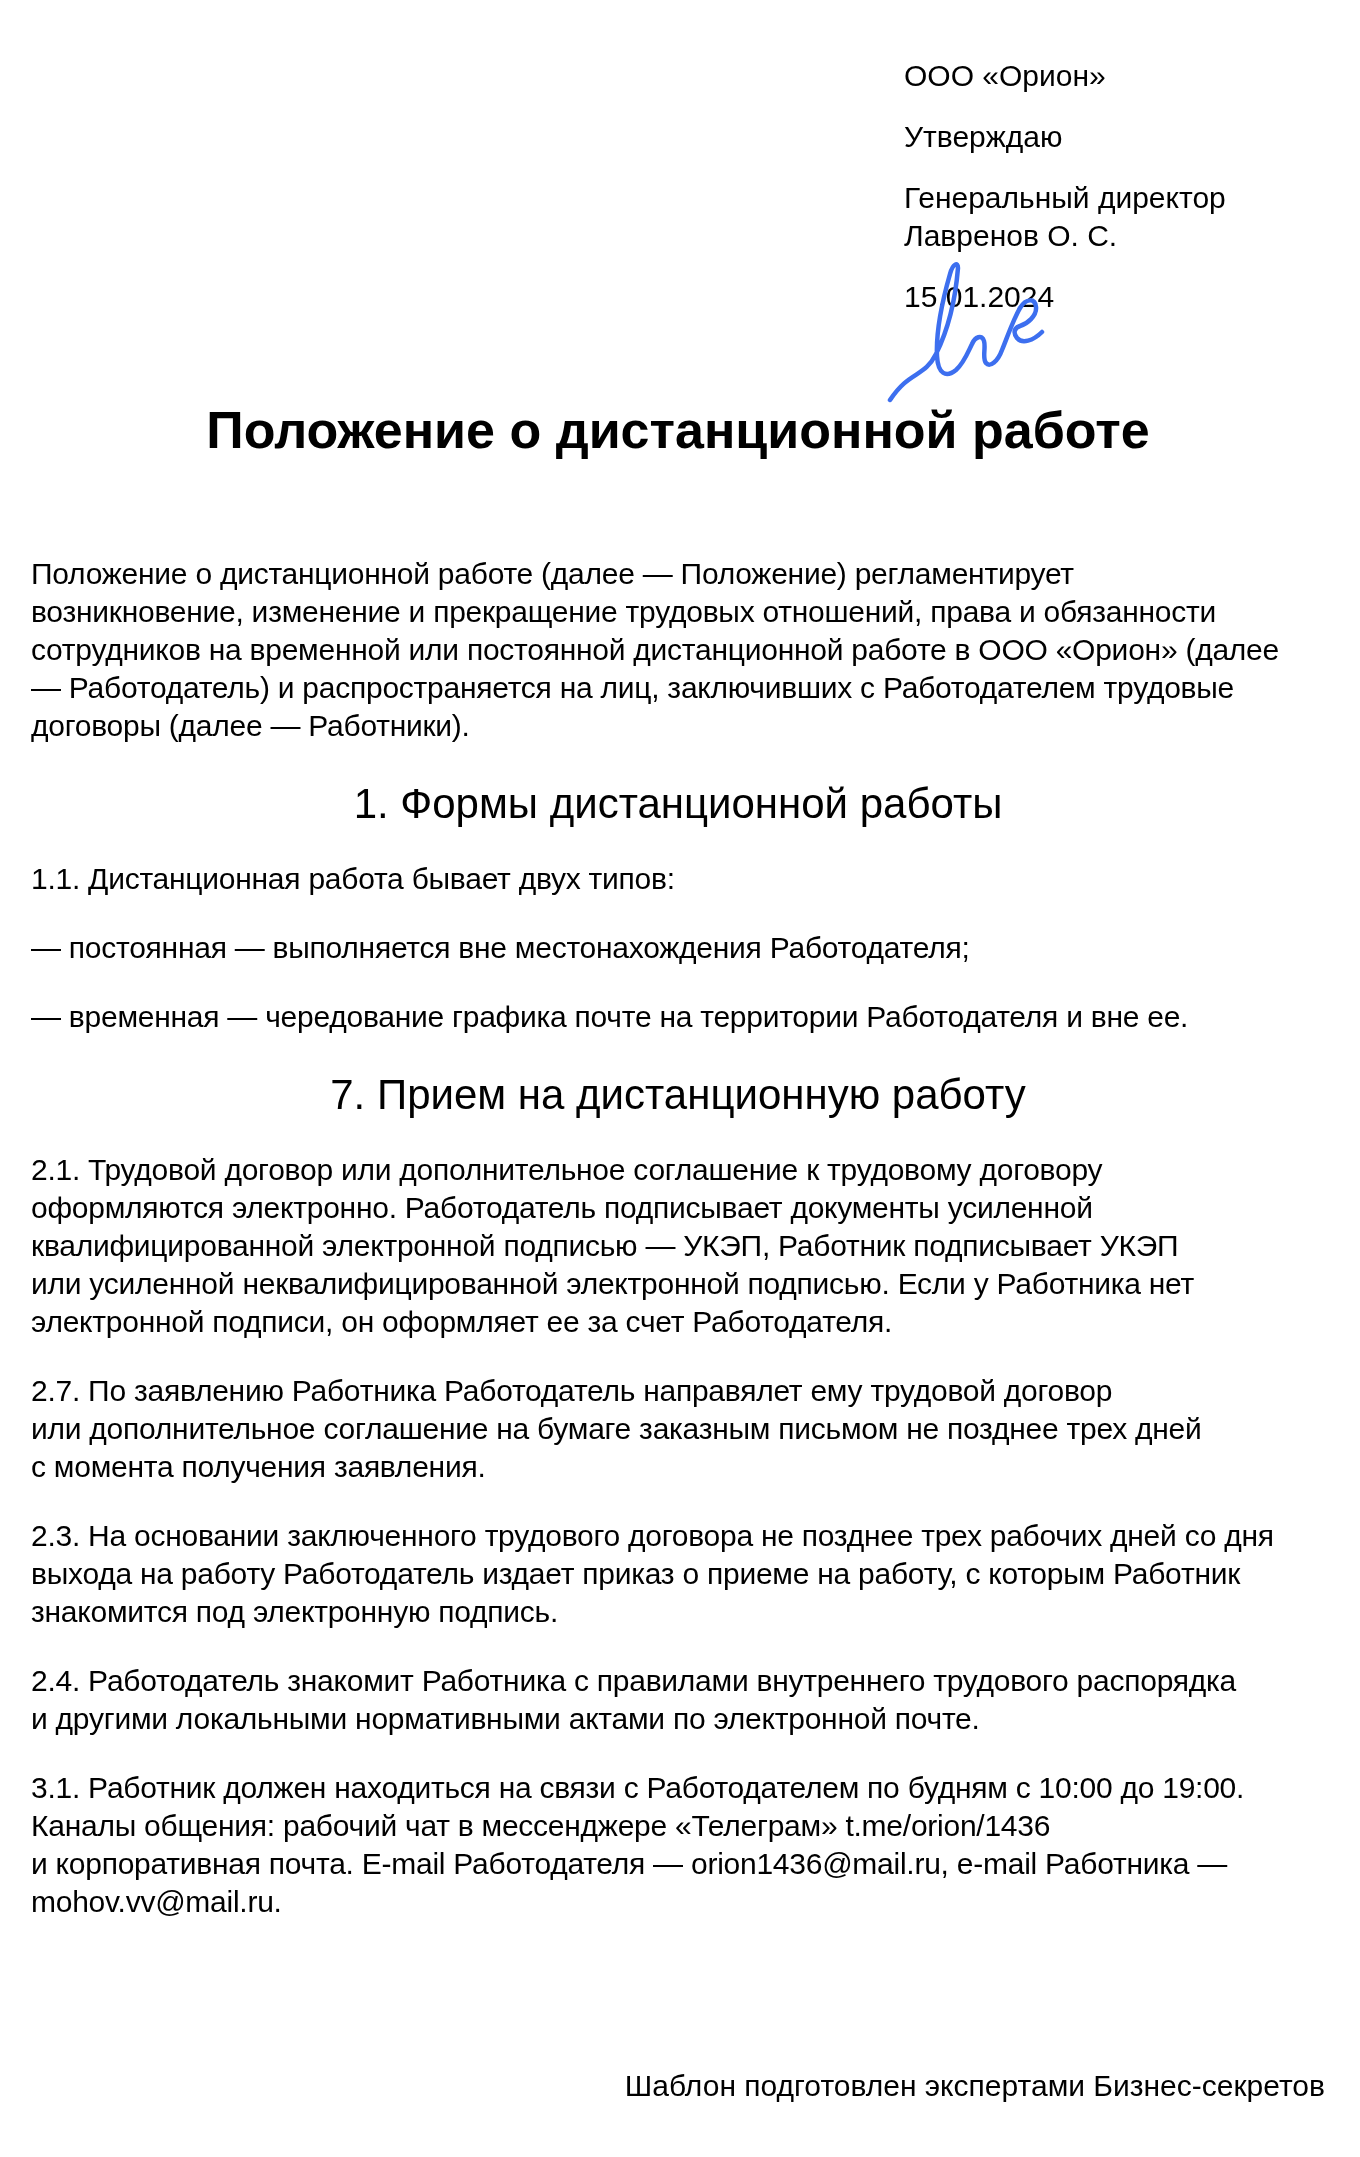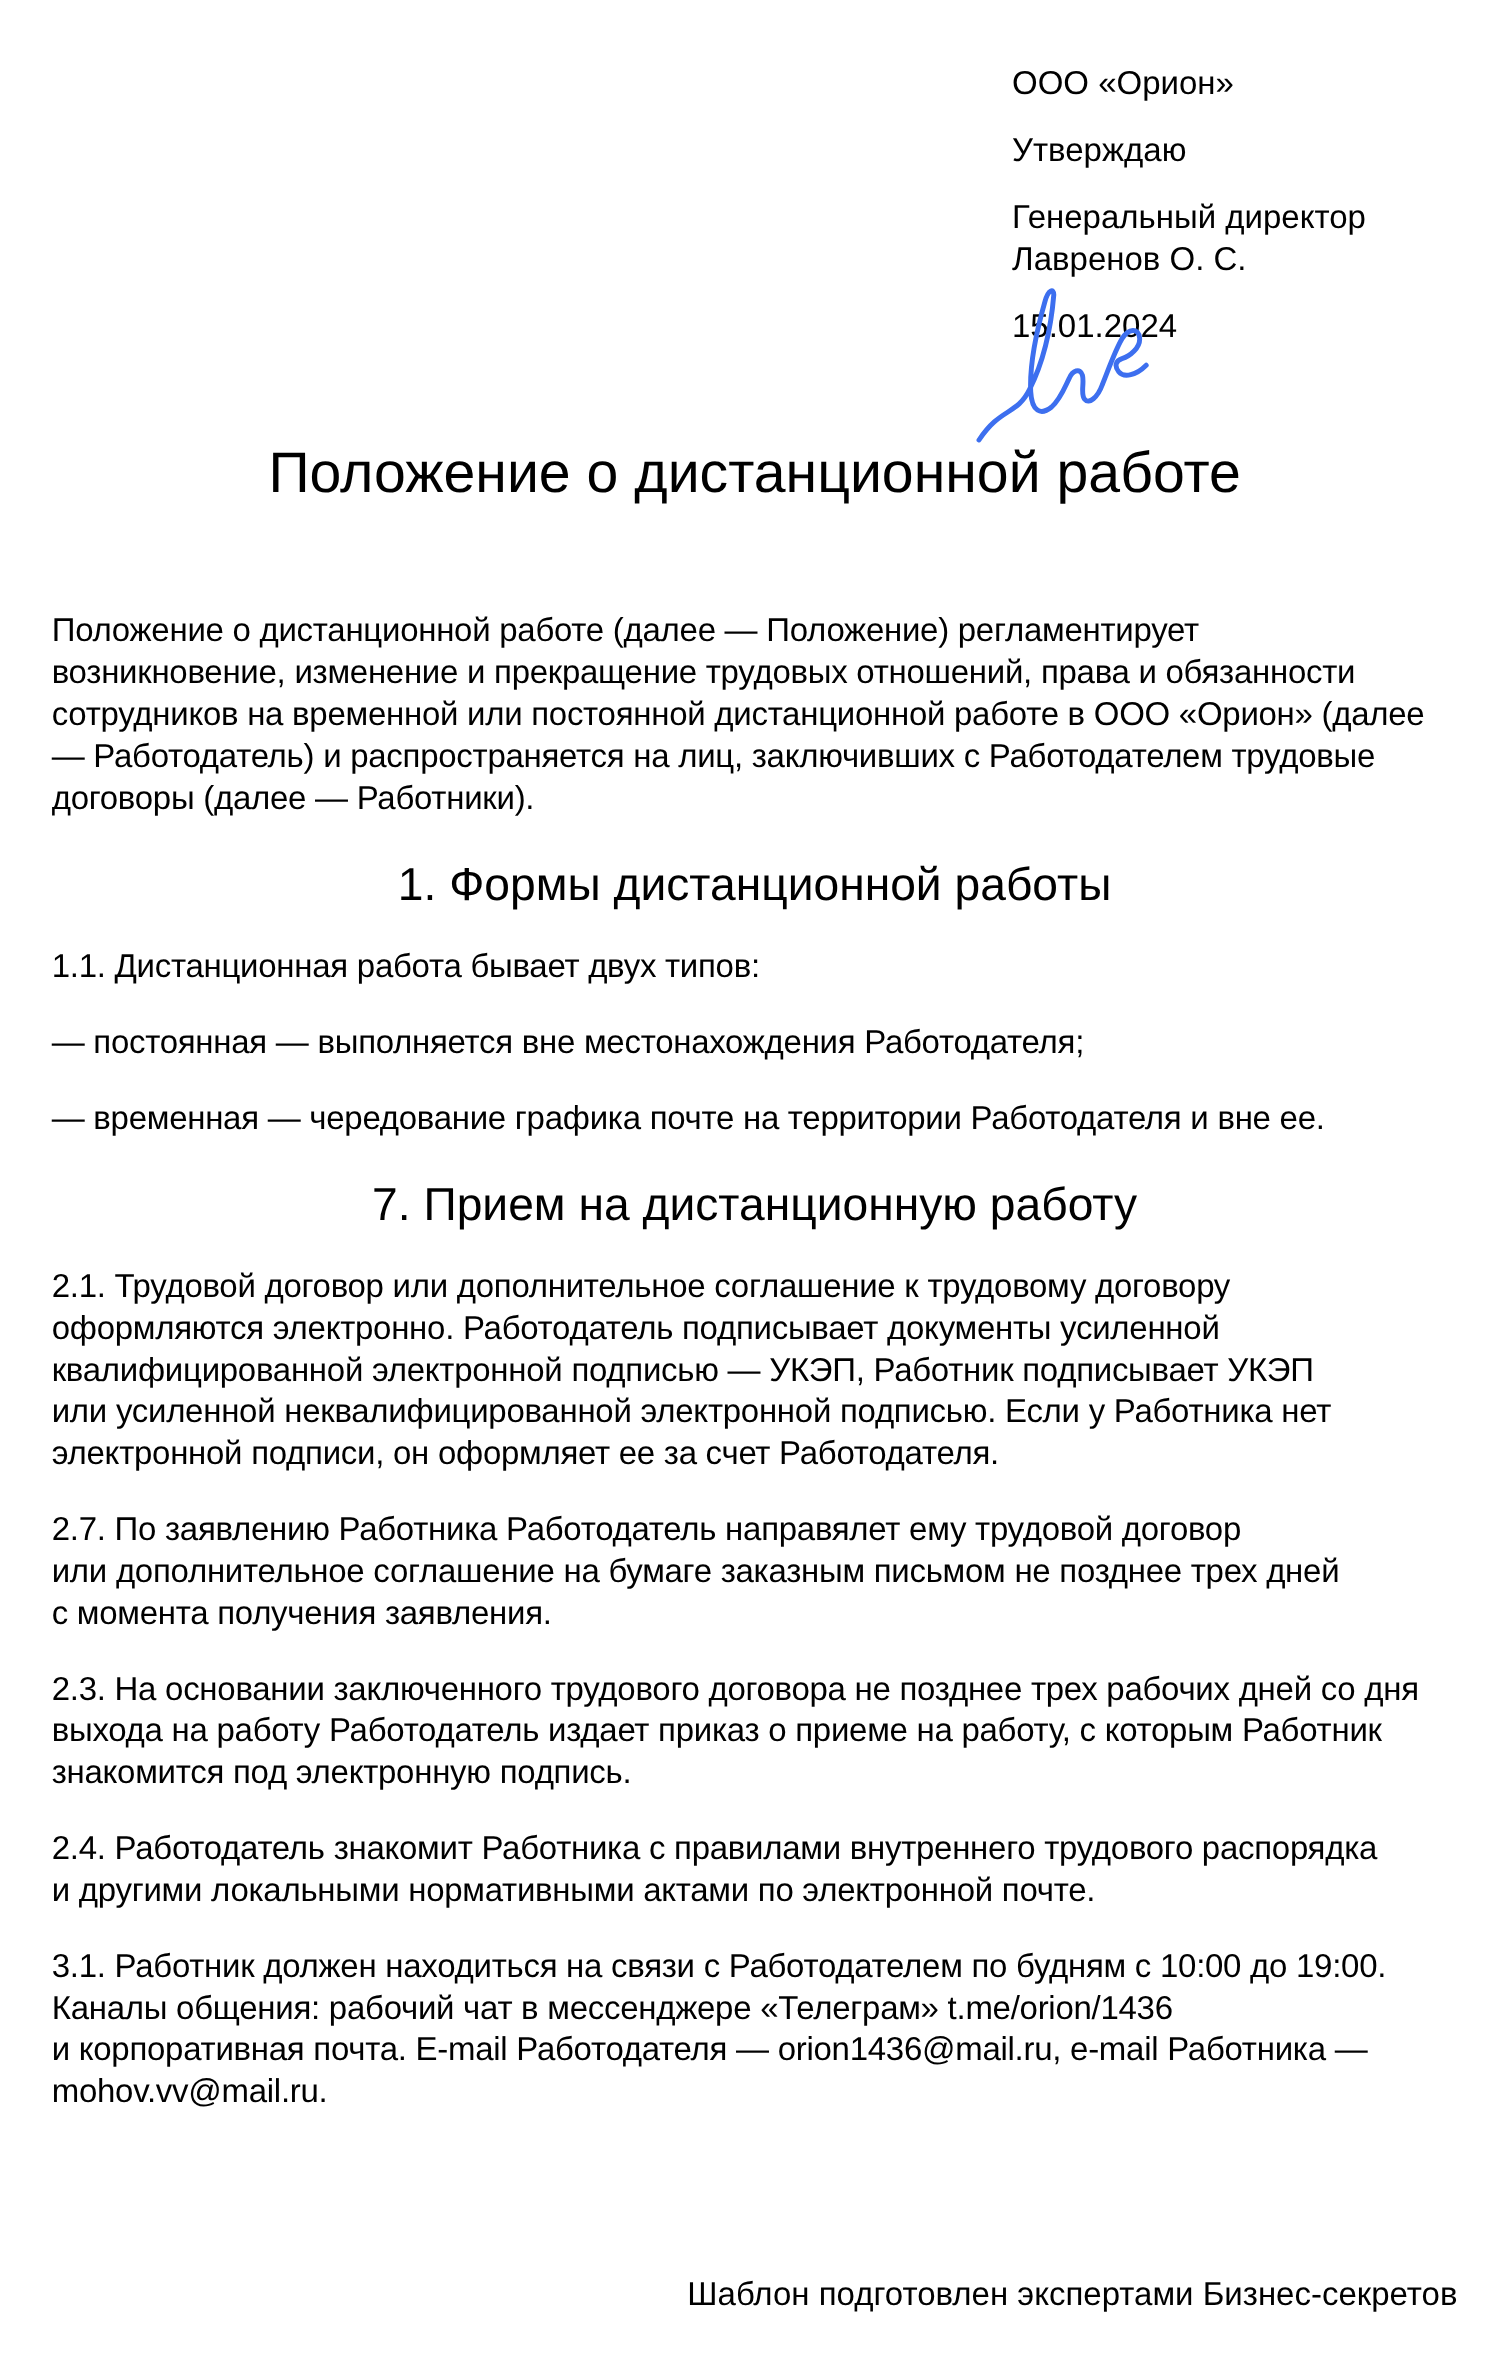--- a/index.html
+++ b/index.html
@@ -8,36 +8,36 @@
     width: 1360px; height: 2157px;
     background: #ffffff;
     color: #000000;
     font-family: "Liberation Sans", "DejaVu Sans", sans-serif;
     position: relative;
     overflow: hidden;
   }
   .page {
     position: relative;
     width: 1360px; height: 2157px;
-    padding: 57px 35px 0 47px;
+    padding: 57px 35px 0 31px;
   }
   
   .header-block { margin-left: 873px; font-size: 30px; line-height: 38px; }
   .header-block p { margin: 0 0 23px 0; }
   
   .signature {
     position: absolute;
     left: 880px; top: 258px;
     width: 170px; height: 145px;
     pointer-events: none;
   }
   
   h1.doc-title {
     font-size: 52px; line-height: 60px;
-    font-weight: 400;
+    font-weight: 700;
     text-align: center;
     margin: 84px 0 95px 0;
   }
   
   h2.section-heading {
     font-size: 42px; line-height: 52px;
     font-weight: 400;
     text-align: center;
     margin: 33px 0 30px 0;
   }

